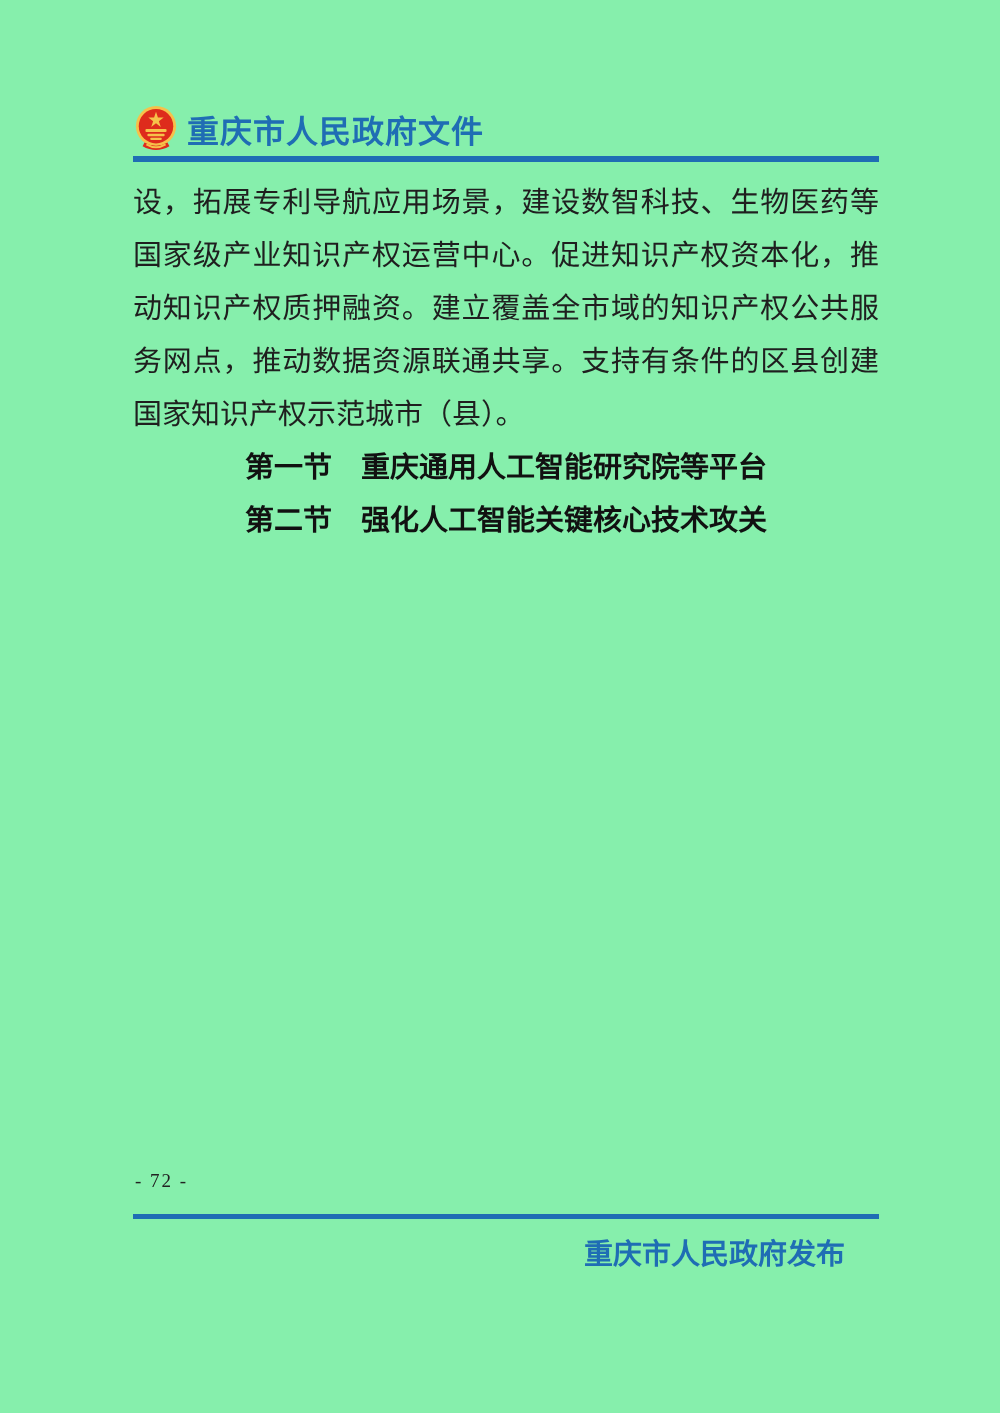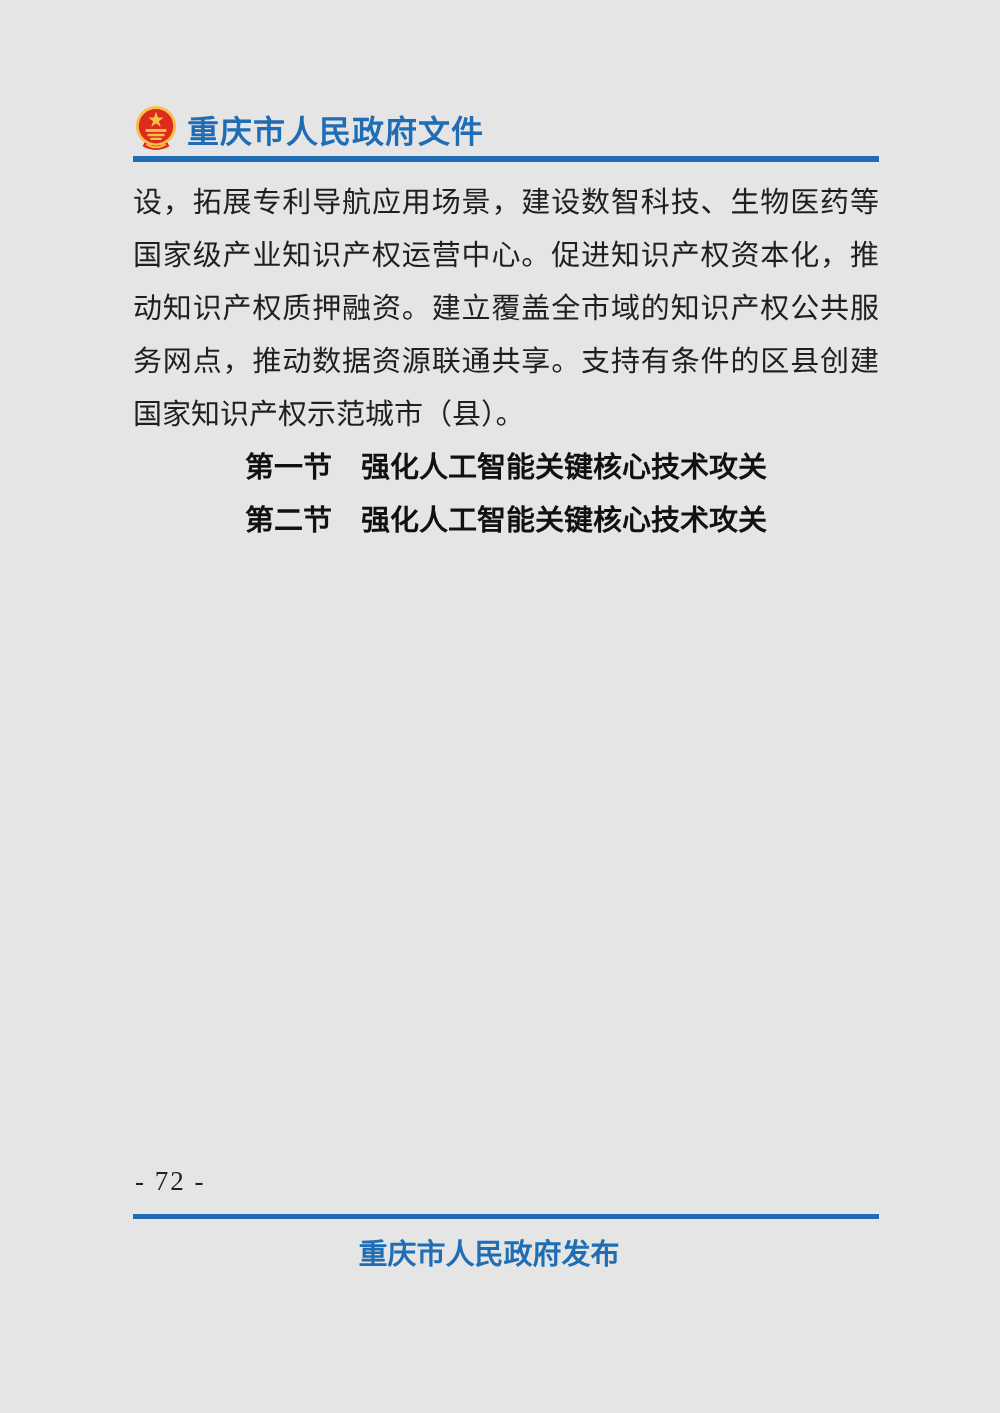--- a/index.html
+++ b/index.html
@@ -4,21 +4,21 @@
 <style>
   html, body {
     margin: 0;
     padding: 0;
     background: #ffffff;
   }
   .page {
     position: relative;
     width: 1000px;
     height: 1413px;
-    background: #e5e5e5;
+    background: #86efac;
     overflow: hidden;
     font-family: "Liberation Serif", "DejaVu Serif", serif;
     color: #1f1f1f;
   }
   
   .header {
     position: absolute;
     left: 133px;
     top: 104px;
     width: 746px;
@@ -80,39 +80,39 @@
     font-weight: bold;
     font-size: 29px;
     line-height: 53px;
     color: #111;
   }
   
   .page-number {
     position: absolute;
     left: 135px;
     top: 1163px;
-    font-size: 27px;
+    font-size: 19px;
     line-height: 36px;
     letter-spacing: 2px;
     color: #222;
   }
   .footer-rule {
     position: absolute;
     left: 133px;
     top: 1214px;
     width: 746px;
     height: 5px;
     background: #1f6db4;
   }
   .footer-publisher {
     position: absolute;
     left: 133px;
     top: 1230px;
     width: 712px;
-    text-align: center;
+    text-align: right;
     font-family: "Liberation Sans", "DejaVu Sans", sans-serif;
     font-weight: bold;
     font-size: 29px;
     color: #1f6db4;
     white-space: nowrap;
   }
 </style>
 </head>
 <body>
 
@@ -128,21 +128,21 @@
       <rect x="18" y="35" width="12" height="2.5" rx="1" fill="#f6c14a"></rect>
       <path d="M10 44 Q24 52 38 44 L36 40 Q24 47 12 40 Z" fill="#de2b1c"></path>
       <path d="M14 42 Q24 48 34 42" stroke="#f6c14a" stroke-width="2" fill="none"></path>
     </svg>
     <span class="header-title">重庆市人民政府文件</span>
   </div>
   <div class="header-rule"></div>
 
   <div class="content">
     <p class="para no-indent">设，拓展专利导航应用场景，建设数智科技、生物医药等国家级产业知识产权运营中心。促进知识产权资本化，推动知识产权质押融资。建立覆盖全市域的知识产权公共服务网点，推动数据资源联通共享。支持有条件的区县创建国家知识产权示范城市（县）。</p>
-    <h2 class="h-section">第一节　强化人工智能关键核心技术攻关</h2>
+    <h2 class="h-section">第一节　重庆通用人工智能研究院等平台</h2>
     <h2 class="h-section">第二节　强化人工智能关键核心技术攻关</h2>
   </div>
 
   <div class="page-number">- 72 -</div>
   <div class="footer-rule"></div>
   <div class="footer-publisher">重庆市人民政府发布</div>
 
 </div>
 
 </body></html>

